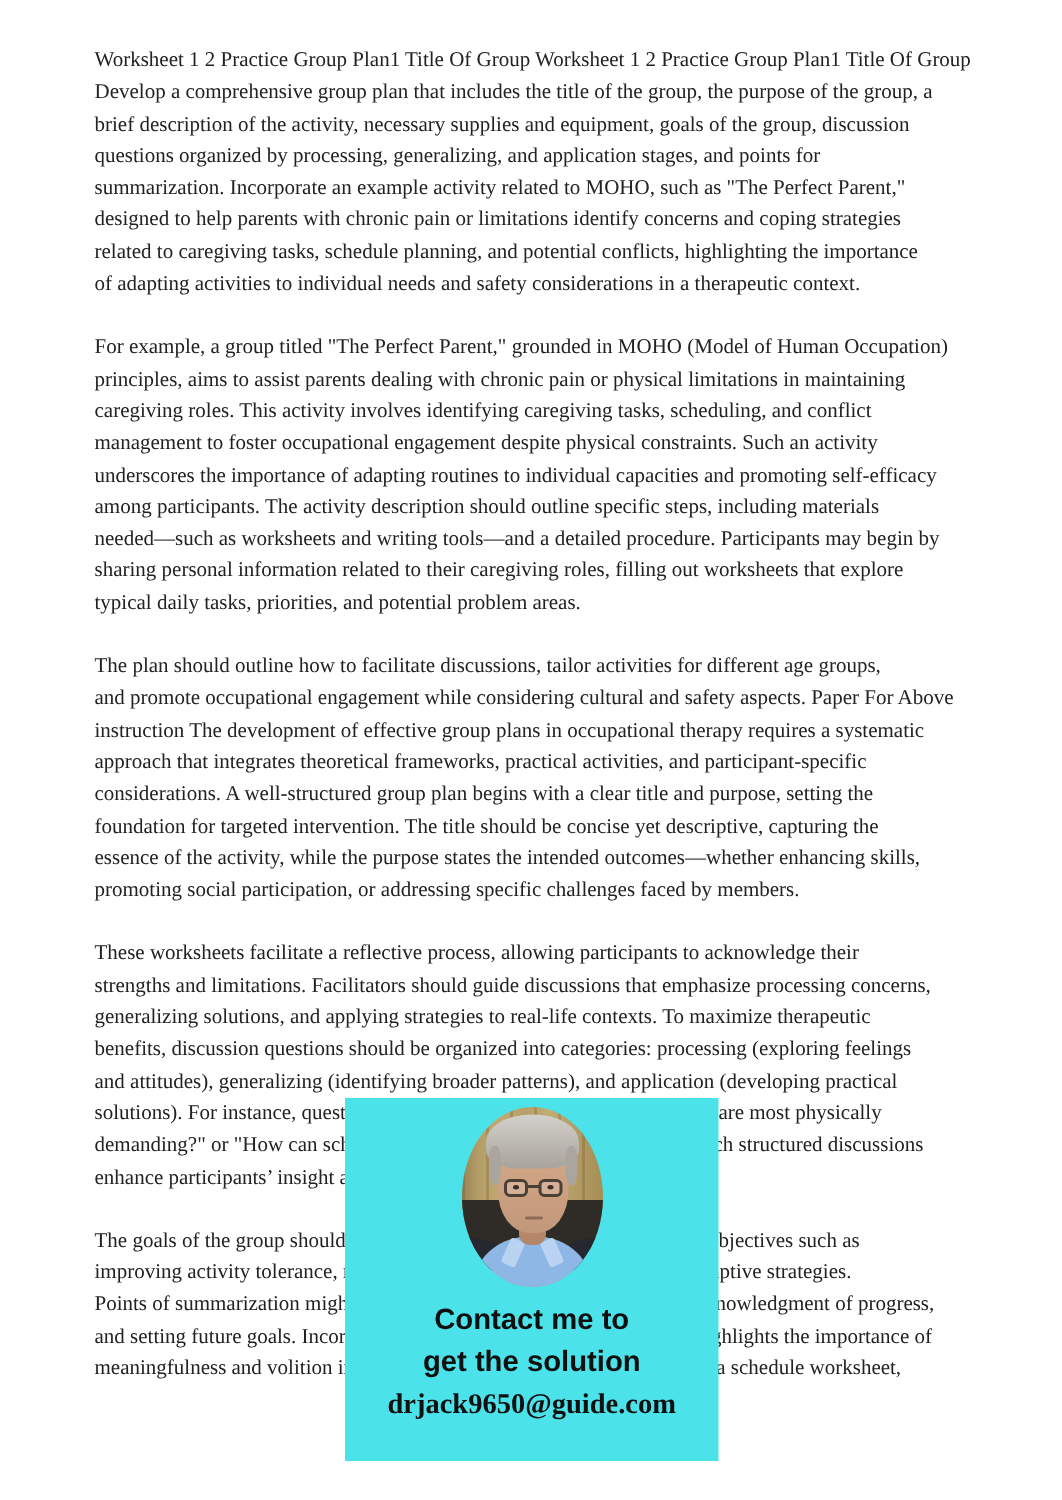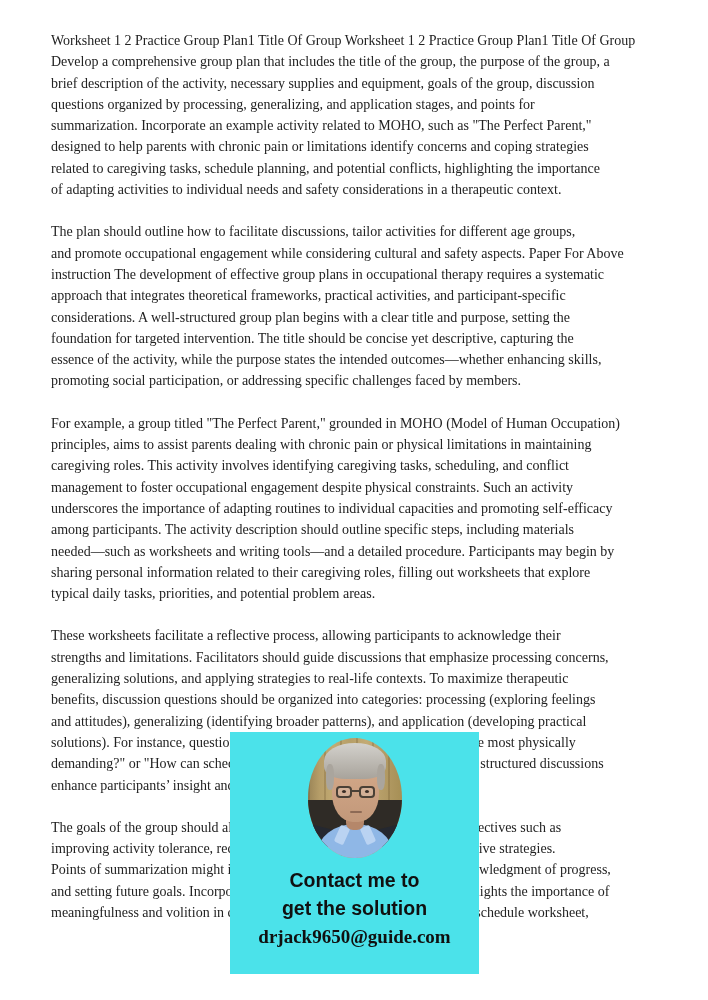--- a/index.html
+++ b/index.html
@@ -18,21 +18,21 @@
   .doc{
     position:absolute;
     left:47px;
     top:30px;
     width:640px;
     color:#222222;
     font-size:14px;
     line-height:21.3px;
   }
   .doc p{
-    margin:0 0 21px 4px;
+    margin:0 0 21px 16px;
     white-space:pre-line;
   }
   
   .overlay{
     position:absolute;
     left:230px;
     top:732px;
     width:249px;
     height:242px;
     background:#4be2ea;
@@ -100,37 +100,37 @@
 
   <div class="doc">
     <p>Worksheet 1 2 Practice Group Plan1 Title Of Group Worksheet 1 2 Practice Group Plan1 Title Of Group
 Develop a comprehensive group plan that includes the title of the group, the purpose of the group, a
 brief description of the activity, necessary supplies and equipment, goals of the group, discussion
 questions organized by processing, generalizing, and application stages, and points for
 summarization. Incorporate an example activity related to MOHO, such as "The Perfect Parent,"
 designed to help parents with chronic pain or limitations identify concerns and coping strategies
 related to caregiving tasks, schedule planning, and potential conflicts, highlighting the importance
 of adapting activities to individual needs and safety considerations in a therapeutic context.</p>
-    <p>The plan should outline how to facilitate discussions, tailor activities for different age groups,
-and promote occupational engagement while considering cultural and safety aspects. Paper For Above
-instruction The development of effective group plans in occupational therapy requires a systematic
-approach that integrates theoretical frameworks, practical activities, and participant-specific
-considerations. A well-structured group plan begins with a clear title and purpose, setting the
-foundation for targeted intervention. The title should be concise yet descriptive, capturing the
-essence of the activity, while the purpose states the intended outcomes—whether enhancing skills,
-promoting social participation, or addressing specific challenges faced by members.</p>
     <p>For example, a group titled "The Perfect Parent," grounded in MOHO (Model of Human Occupation)
 principles, aims to assist parents dealing with chronic pain or physical limitations in maintaining
 caregiving roles. This activity involves identifying caregiving tasks, scheduling, and conflict
 management to foster occupational engagement despite physical constraints. Such an activity
 underscores the importance of adapting routines to individual capacities and promoting self-efficacy
 among participants. The activity description should outline specific steps, including materials
 needed—such as worksheets and writing tools—and a detailed procedure. Participants may begin by
 sharing personal information related to their caregiving roles, filling out worksheets that explore
 typical daily tasks, priorities, and potential problem areas.</p>
+    <p>The plan should outline how to facilitate discussions, tailor activities for different age groups,
+and promote occupational engagement while considering cultural and safety aspects. Paper For Above
+instruction The development of effective group plans in occupational therapy requires a systematic
+approach that integrates theoretical frameworks, practical activities, and participant-specific
+considerations. A well-structured group plan begins with a clear title and purpose, setting the
+foundation for targeted intervention. The title should be concise yet descriptive, capturing the
+essence of the activity, while the purpose states the intended outcomes—whether enhancing skills,
+promoting social participation, or addressing specific challenges faced by members.</p>
     <p>These worksheets facilitate a reflective process, allowing participants to acknowledge their
 strengths and limitations. Facilitators should guide discussions that emphasize processing concerns,
 generalizing solutions, and applying strategies to real-life contexts. To maximize therapeutic
 benefits, discussion questions should be organized into categories: processing (exploring feelings
 and attitudes), generalizing (identifying broader patterns), and application (developing practical
 solutions). For instance, questions might include "Which caregiving tasks are most physically
 demanding?" or "How can schedules be adjusted to conserve energy?" Such structured discussions
 enhance participants’ insight and mutual problem-solving.</p>
     <p>The goals of the group should align with both physical and psychosocial objectives such as
 improving activity tolerance, reducing caregiver strain, and promoting adaptive strategies.

